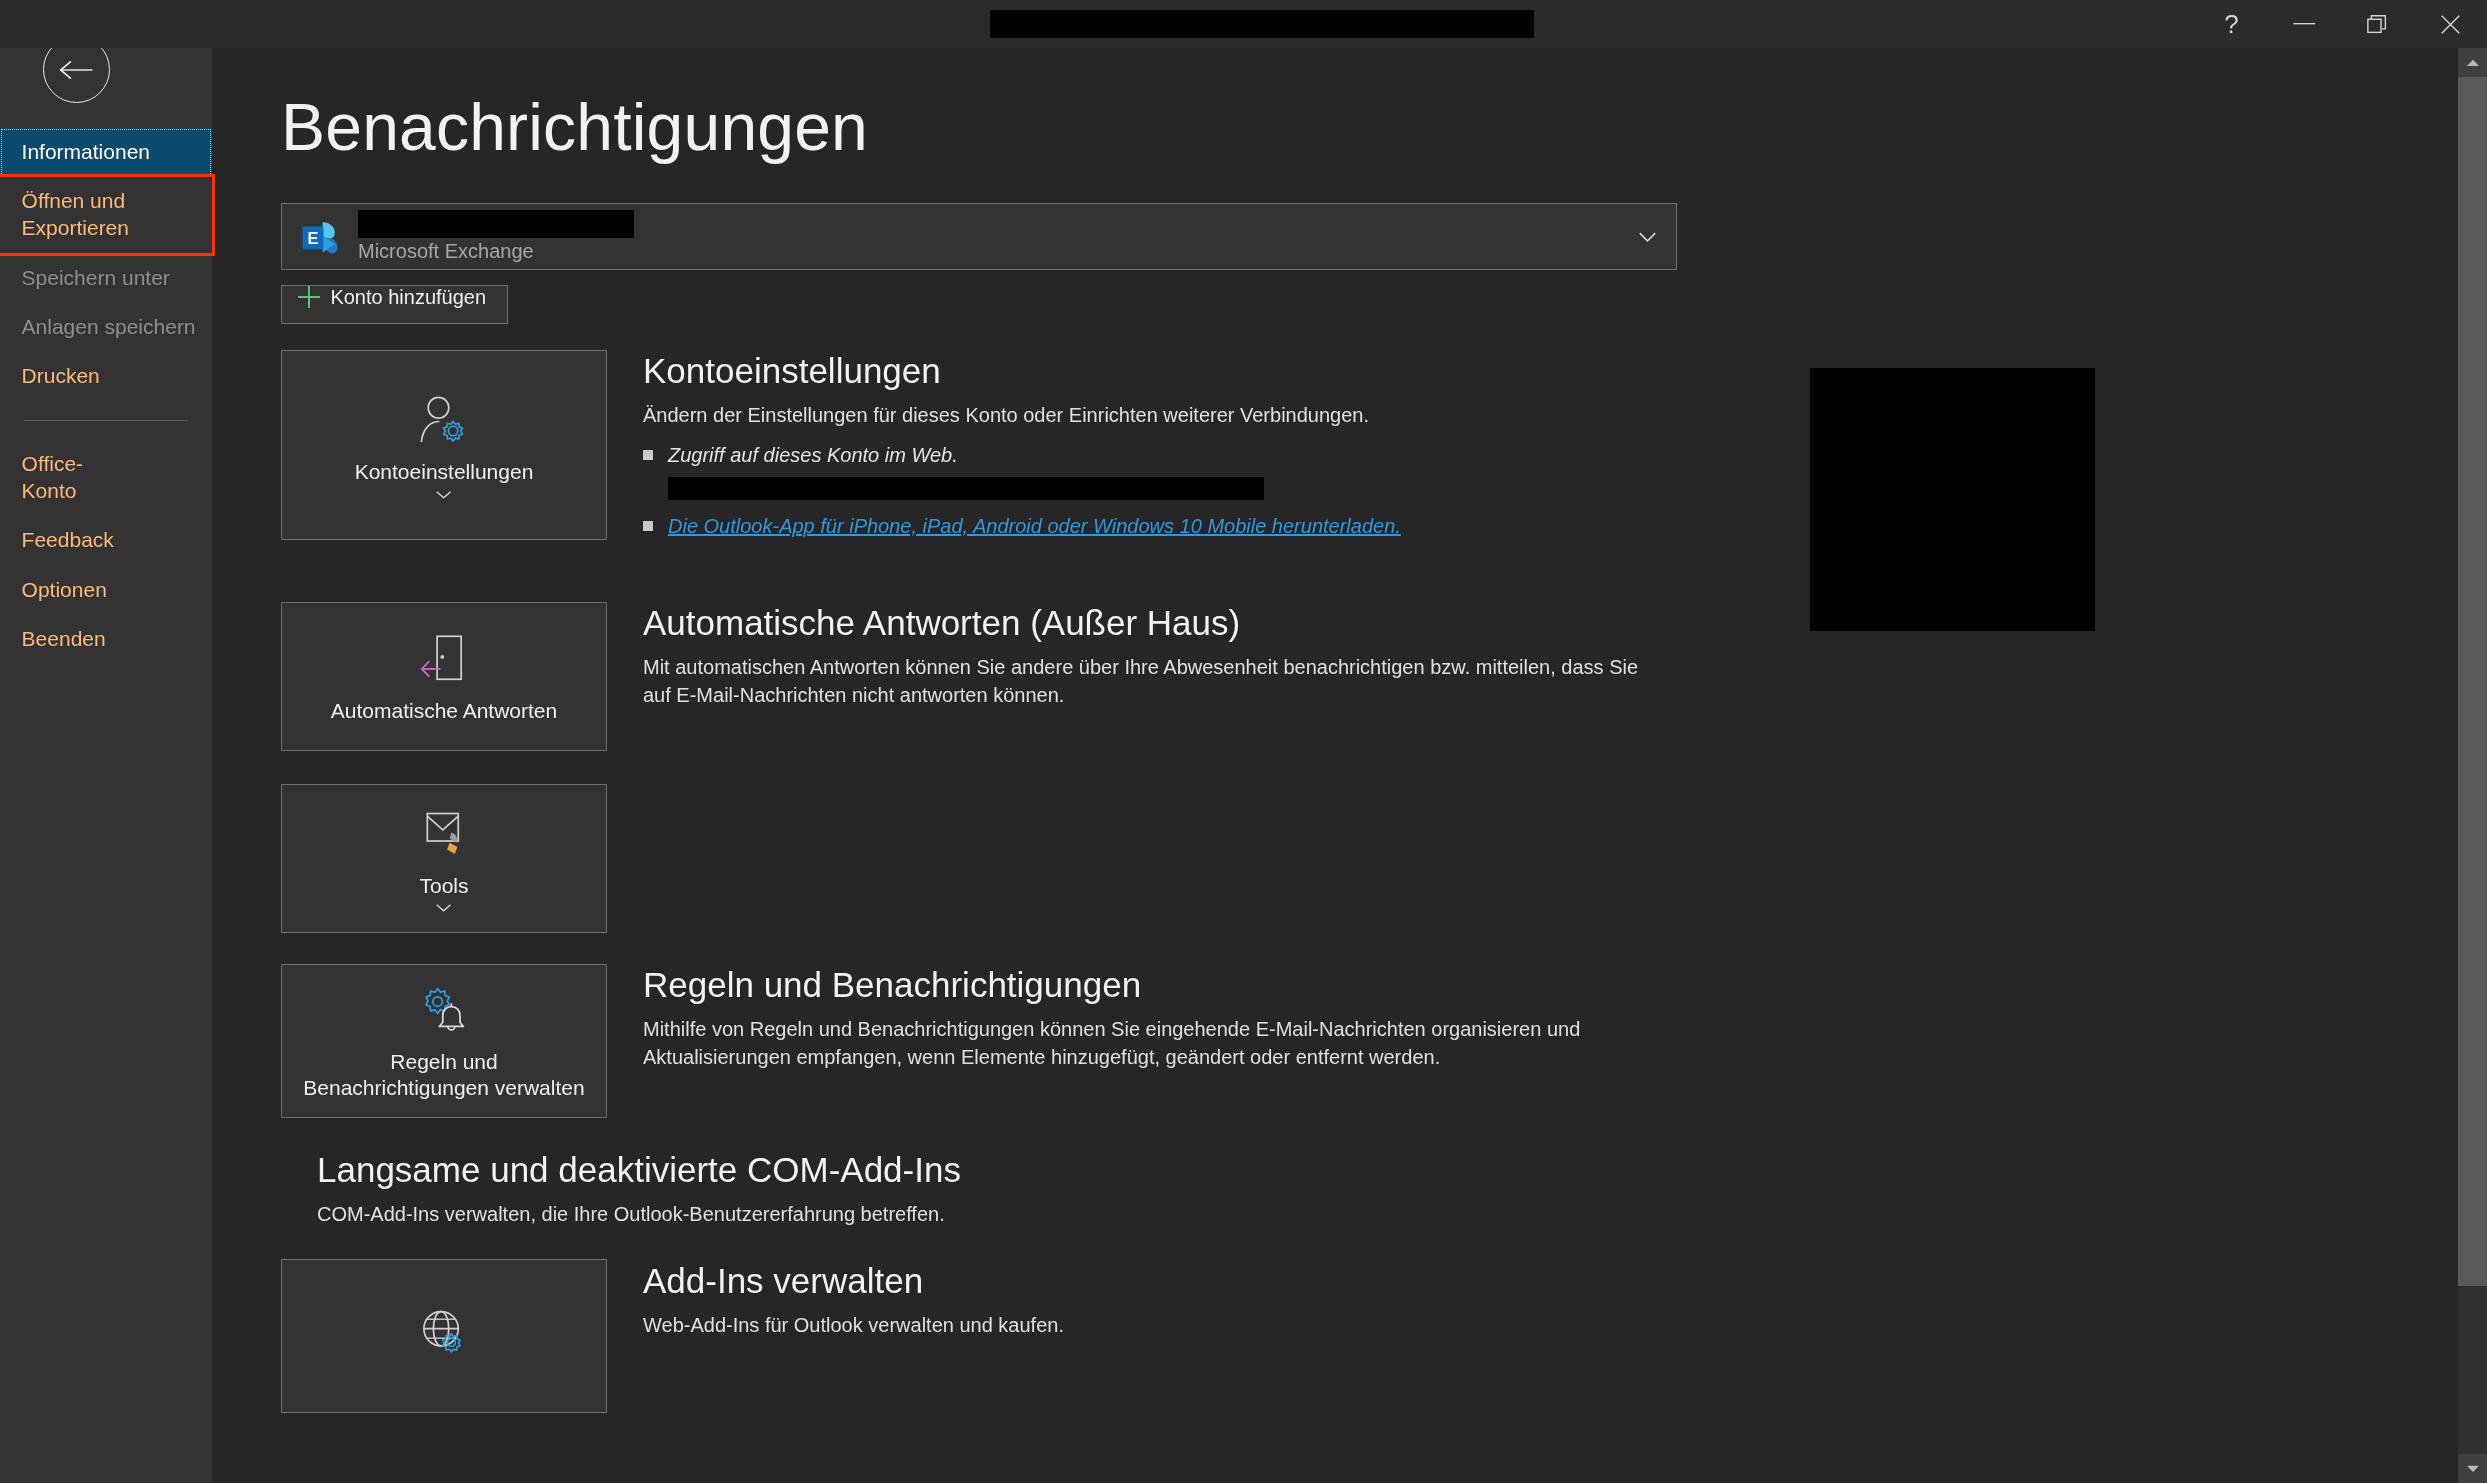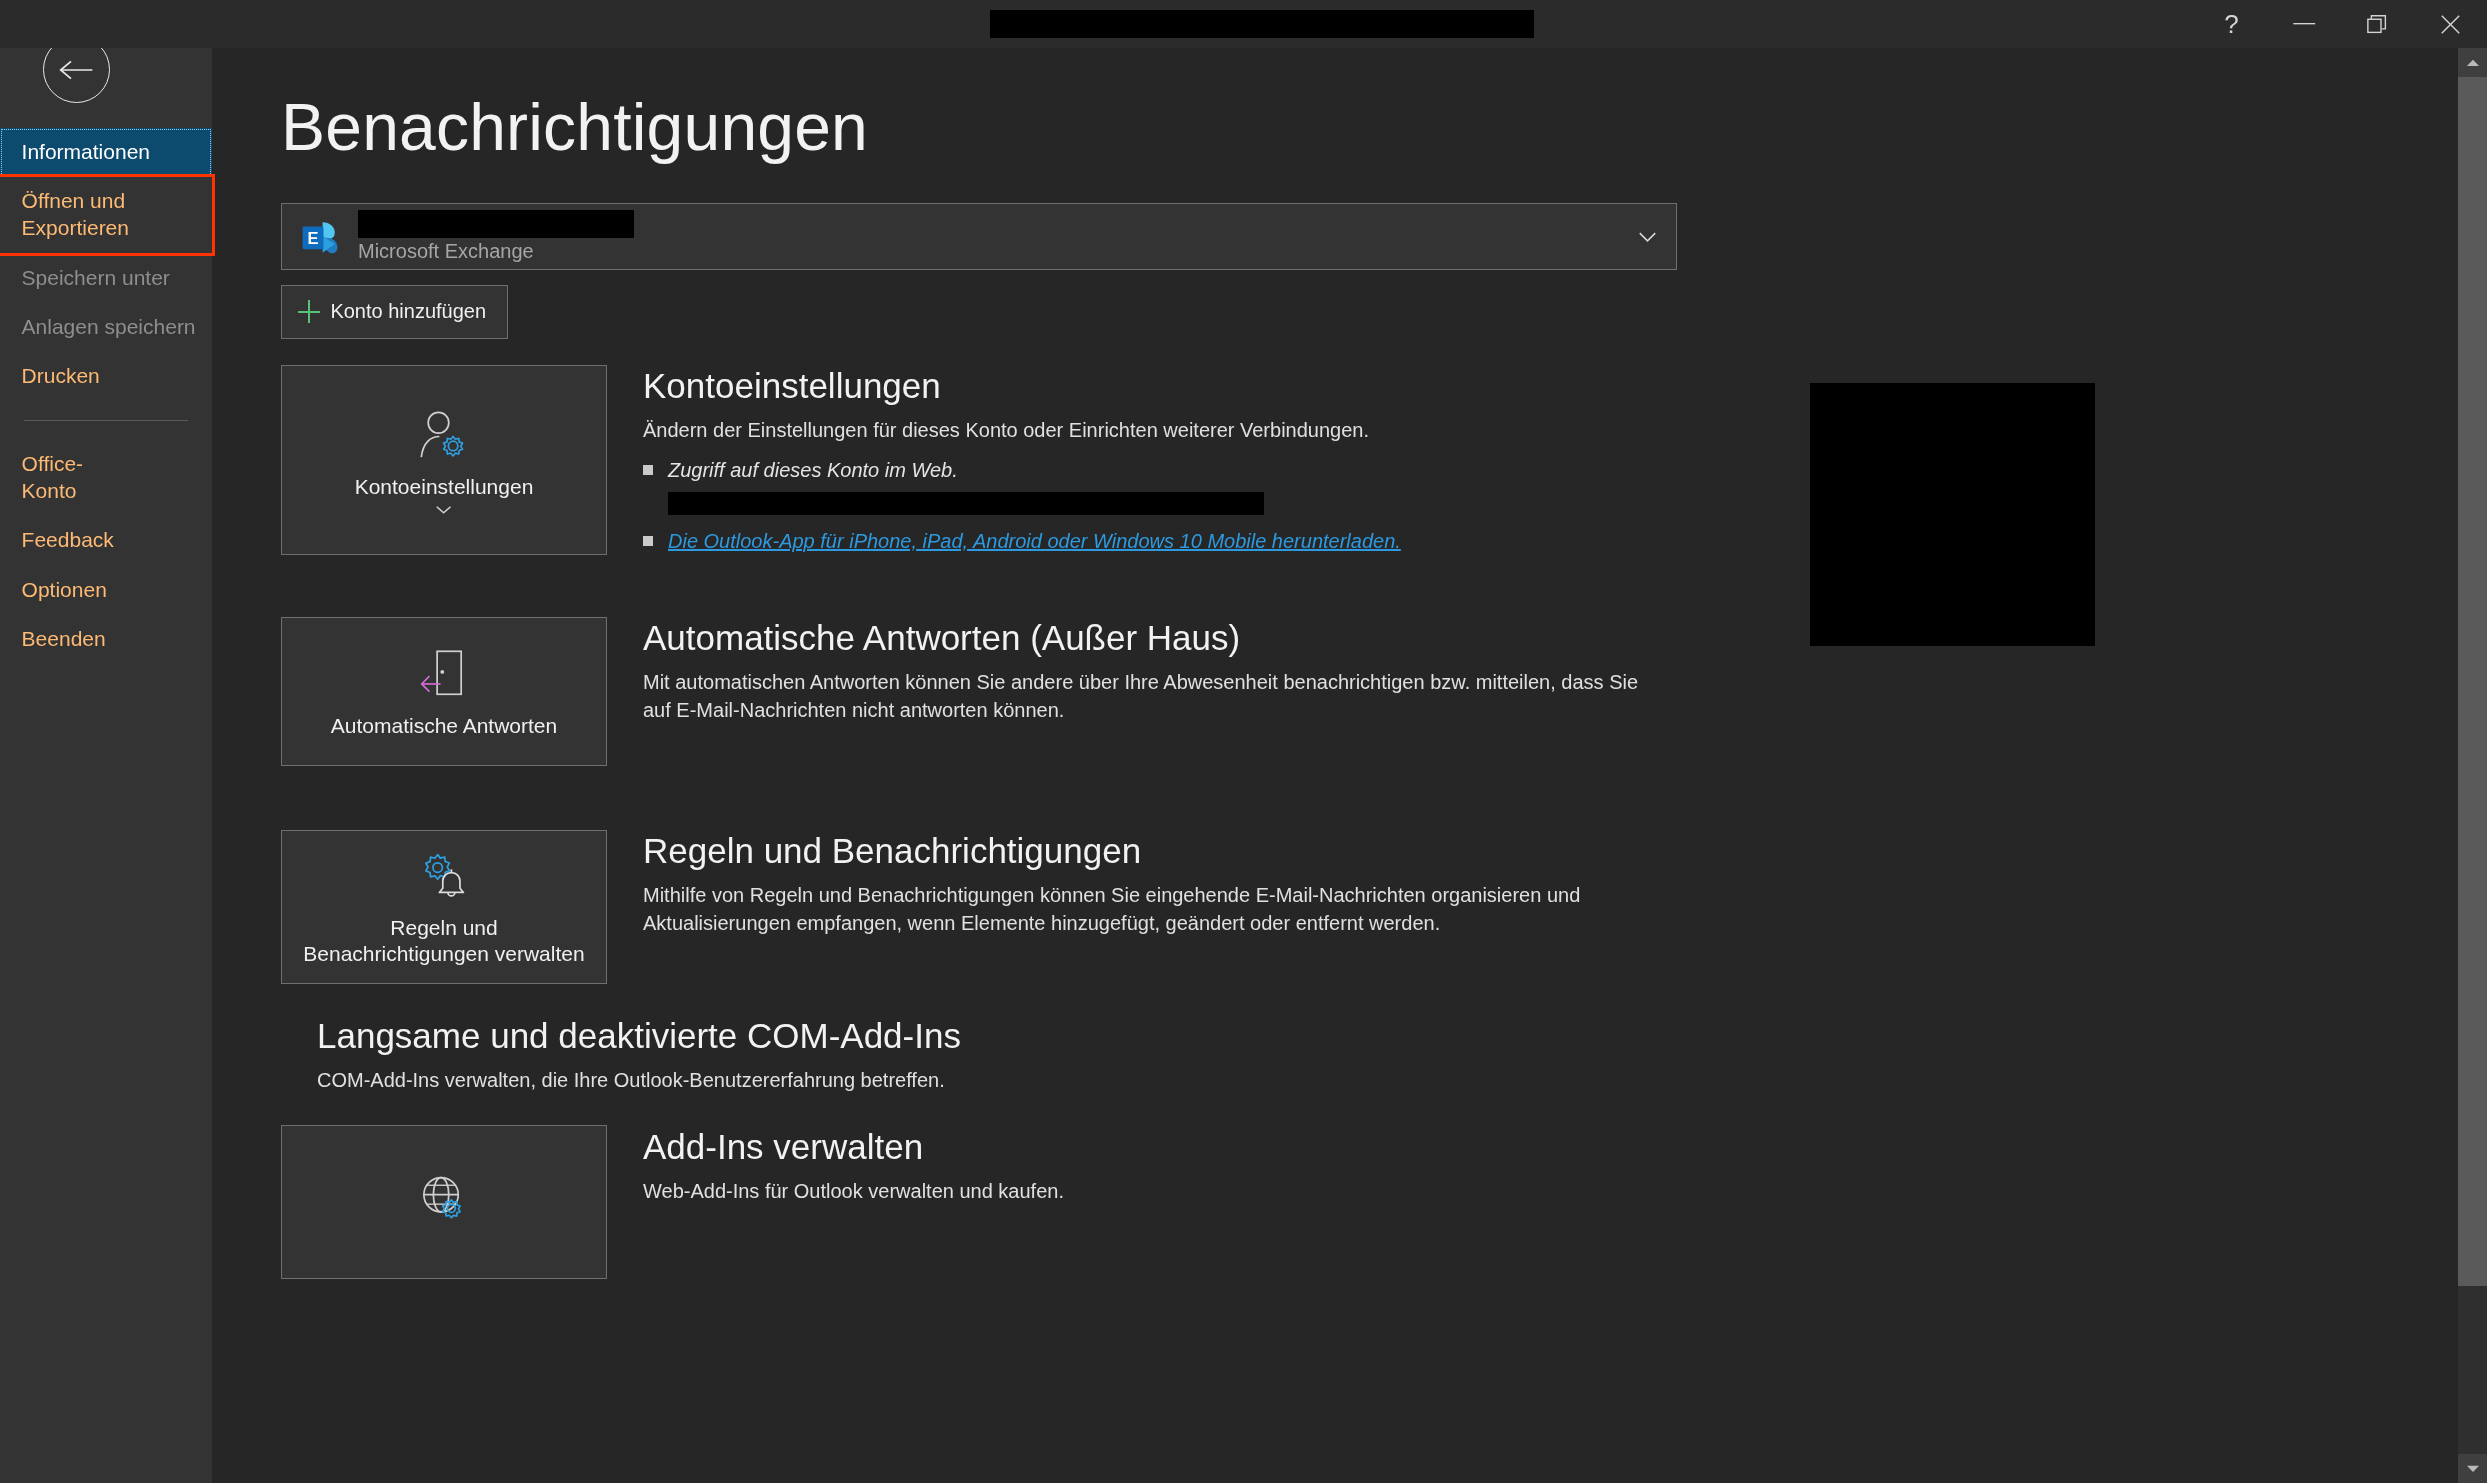--- a/index.html
+++ b/index.html
@@ -116,24 +116,24 @@
   .acct-texts { margin-left: 18px; }
   .acct-name-redact { width: 276px; height: 28px; background: #000; }
   .acct-type { color: #a6a6a6; font-size: 20px; margin-top: 2.6px; }
   .acct-caret {
     position: absolute; right: 19px; top: 50%; transform: translateY(-50%);
     color: #d8d8d8;
   }
 
   .addacct {
     margin-top: 14.7px;
-    width: 227px; height: 54px;
+    width: 227px; height: 39px;
     background: #333333;
     border: 0.9px solid #6f6f6f;
-    display: flex; align-items: center; gap: 10.4px;
+    display: flex; gap: 10.4px;
     padding-left: 15.5px;
     color: #f0f0f0; font-size: 20px;
     cursor: pointer;
   }
   .plus { width: 22.5px; height: 22.5px; position: relative; flex:0 0 auto; }
   .plus::before, .plus::after {
     content:""; position:absolute; background:#59c37a;
   }
   .plus::before { left: 0; top: 10.4px; width: 22.5px; height: 1.7px; }
   .plus::after  { top: 0; left: 10.4px; height: 22.5px; width: 1.7px; }
@@ -359,20 +359,36 @@
           </div>
           <div class="tile-label">Automatische Antworten</div>
         </div>
         <div class="sect-body">
           <div class="sect-title">Automatische Antworten (Außer Haus)</div>
           <div class="sect-desc" style="max-width:1015px;">Mit automatischen Antworten können Sie andere über Ihre Abwesenheit benachrichtigen bzw. mitteilen, dass Sie auf E-Mail-Nachrichten nicht antworten können.</div>
         </div>
       </div>
 
       <div class="section" style="margin-top:33px;">
+        <div class="tile" style="min-height:149px;">
+          <div class="tile-icon">
+            <svg width="55" height="54" viewBox="0 0 64 62">
+              <rect x="12" y="6" width="36" height="32" fill="none" stroke="#cfcfcf" stroke-width="2"></rect>
+              <polyline points="12,9 30,25 48,9" fill="none" stroke="#cfcfcf" stroke-width="2"></polyline>
+              <path d="M40 28 c6 2, 8 8, 6 12 l-8 -5 z" fill="#9d9d9d"></path>
+              <path d="M38 40 l9 5 -3 8 -9 -5 z" fill="#e8a33d"></path>
+            </svg>
+          </div>
+          <div class="tile-label">Tools</div>
+          <div class="tile-caret">
+            <svg class="caret-svg" width="17.3" height="9.5" viewBox="0 0 20 11">
+                <polyline points="2,2 10,9 18,2" fill="none" stroke="#cfcfcf" stroke-width="1.8"></polyline>
+              </svg>
+          </div>
+        </div>
       </div>
 
       <div class="section" style="margin-top:31px;">
         <div class="tile" style="min-height:154px;">
           <div class="tile-icon">
             <svg width="55" height="54" viewBox="0 0 64 62">
               <g transform="translate(6,2)">
                 <circle cx="18" cy="18" r="5.5" fill="none" stroke="#2e9fe0" stroke-width="2"></circle>
                 <path d="M18 3 l3.2 4 5-1.3 .6 5.2 4.9 1.8-2.5 4.5 2.5 4.5-4.9 1.8-.6 5.2-5-1.3L18 31.6 14.8 27.6l-5 1.3-.6-5.2-4.9-1.8 2.5-4.5-2.5-4.5 4.9-1.8 .6-5.2 5 1.3z" fill="none" stroke="#2e9fe0" stroke-width="2" stroke-linejoin="round"></path>
               </g>

